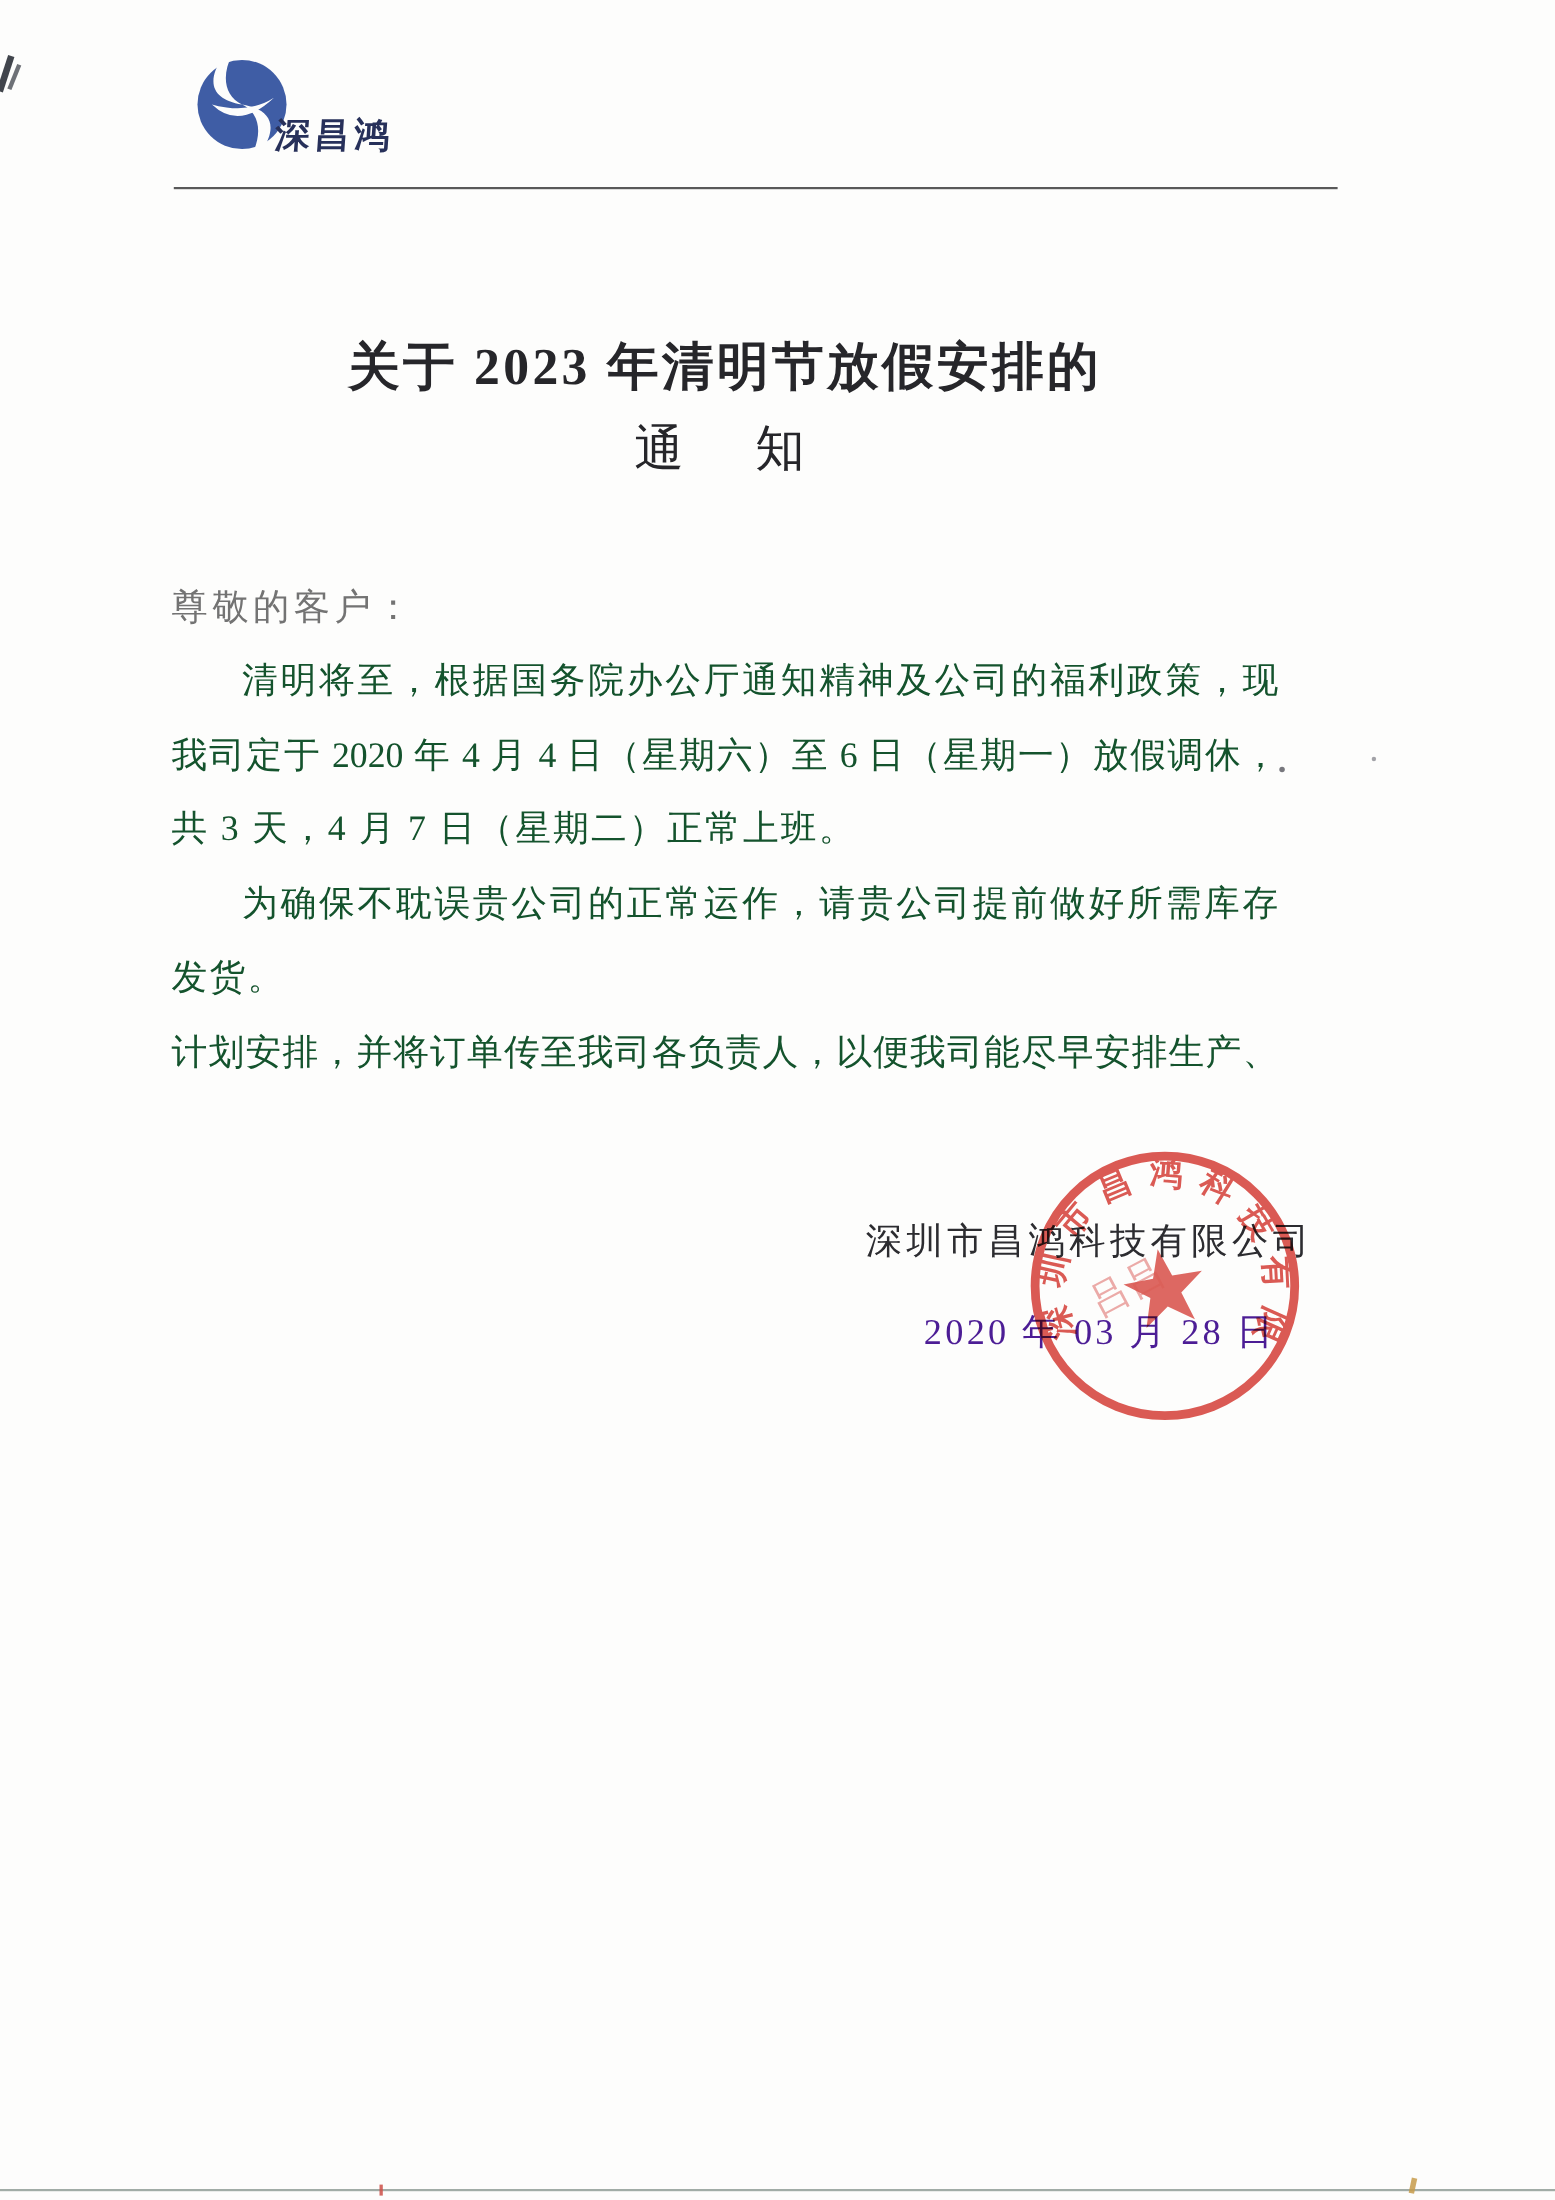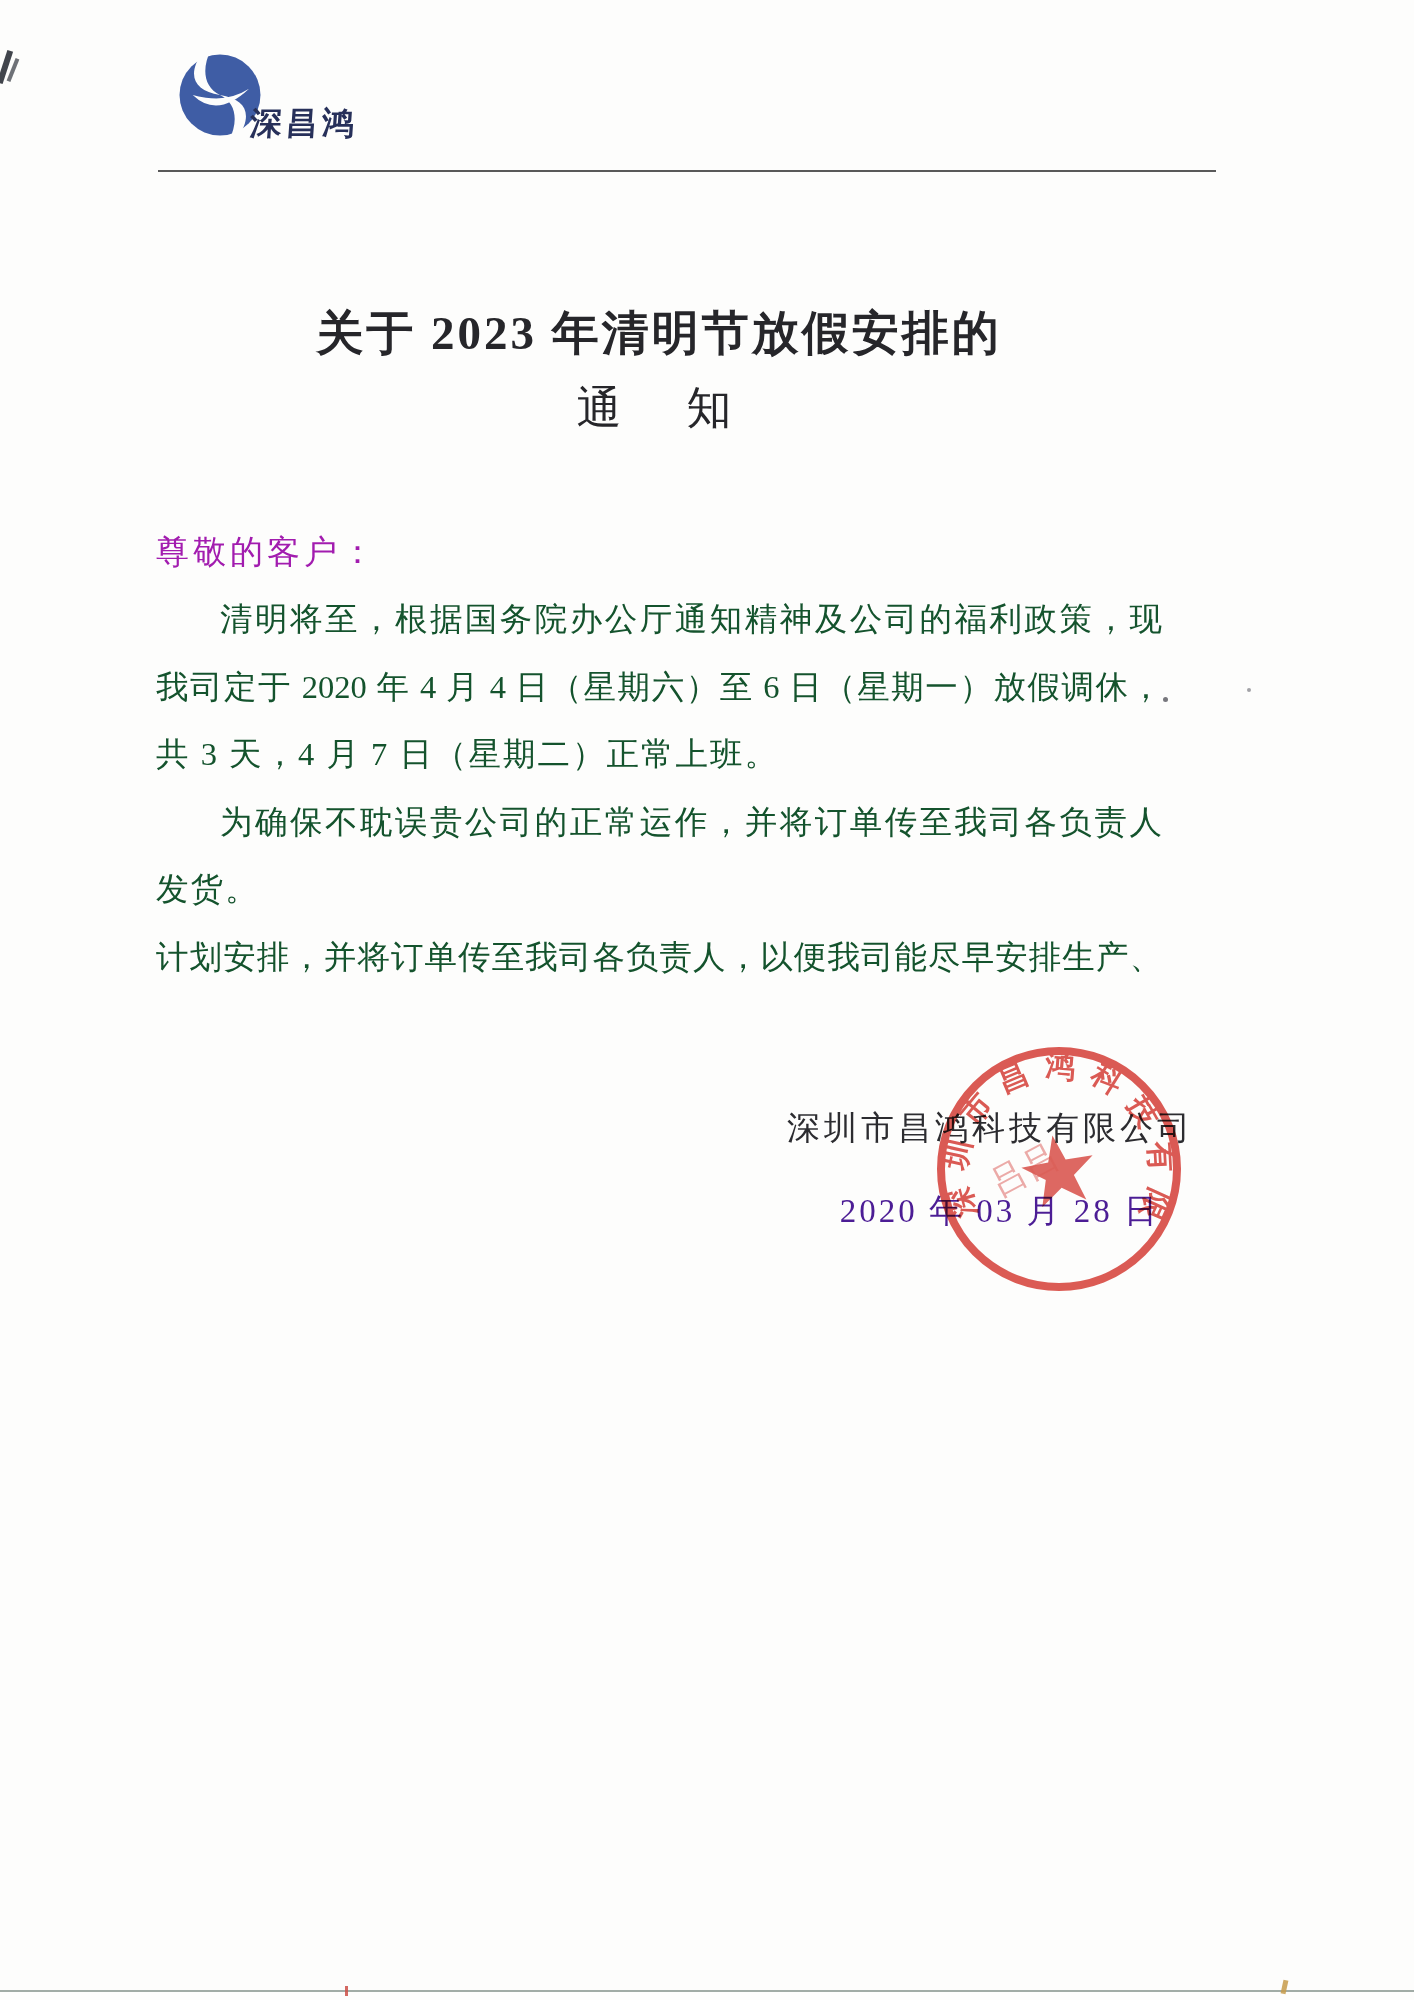--- a/index.html
+++ b/index.html
@@ -25,21 +25,21 @@
     background:#3c3c3c;opacity:.85;
   }
 
   
   .doc-title{position:absolute;left:156px;width:1006px;text-align:center;color:#26262a;}
   .doc-title.l1{top:302px;font-size:47px;font-weight:600;letter-spacing:3px;}
   .doc-title.l2{top:378px;font-size:45px;font-weight:400;letter-spacing:10px;}
 
   
   .salutation{
-    position:absolute;left:156px;top:530px;font-size:33px;letter-spacing:4px;color:#a21caf;
+    position:absolute;left:156px;top:530px;font-size:33px;letter-spacing:4px;color:#737373;
   }
   .body-block{position:absolute;left:156px;top:586px;width:1006px;}
   .line{
     font-size:32.5px;line-height:67.5px;height:67.5px;
     letter-spacing:2px;white-space:nowrap;color:#14532d;
   }
   .line.j{
     white-space:normal;text-align:justify;text-align-last:justify;
     text-justify:inter-character;letter-spacing:0;
   }
@@ -86,21 +86,21 @@
 
   <div class="doc-title l1">关于 2023 年清明节放假安排的</div>
   <div class="doc-title l2">通　知</div>
 
   <div class="salutation">尊敬的客户：</div>
 
   <div class="body-block">
     <div class="line j indent">清明将至，根据国务院办公厅通知精神及公司的福利政策，现</div>
     <div class="line j">我司定于 2020 年 4 月 4 日（星期六）至 6 日（星期一）放假调休，</div>
     <div class="line">共 3 天，4 月 7 日（星期二）正常上班。</div>
-    <div class="line j indent">为确保不耽误贵公司的正常运作，并将订单传至我司各负责人</div>
+    <div class="line j indent">为确保不耽误贵公司的正常运作，请贵公司提前做好所需库存</div>
     <div class="line">发货。</div>
     <div class="line j">计划安排，并将订单传至我司各负责人，以便我司能尽早安排生产、</div>
   </div>
 
   <div class="sign-block">
     <div class="sign-company">深圳市昌鸿科技有限公司</div>
     <div class="sign-date">2020 年 03 月 28 日</div>
   </div>
 
   <svg class="seal" viewBox="0 0 258 258">

